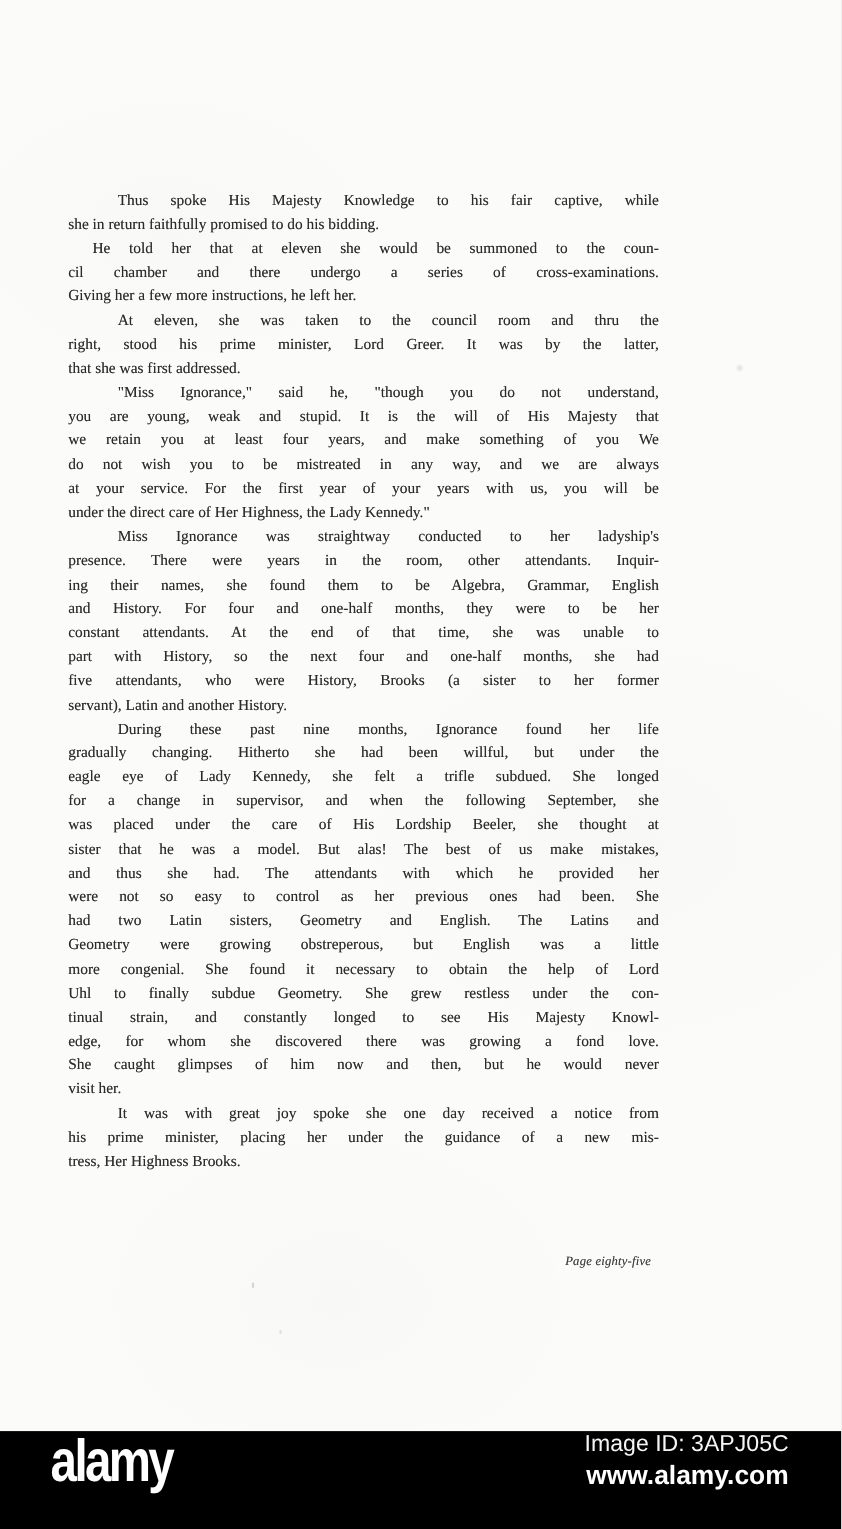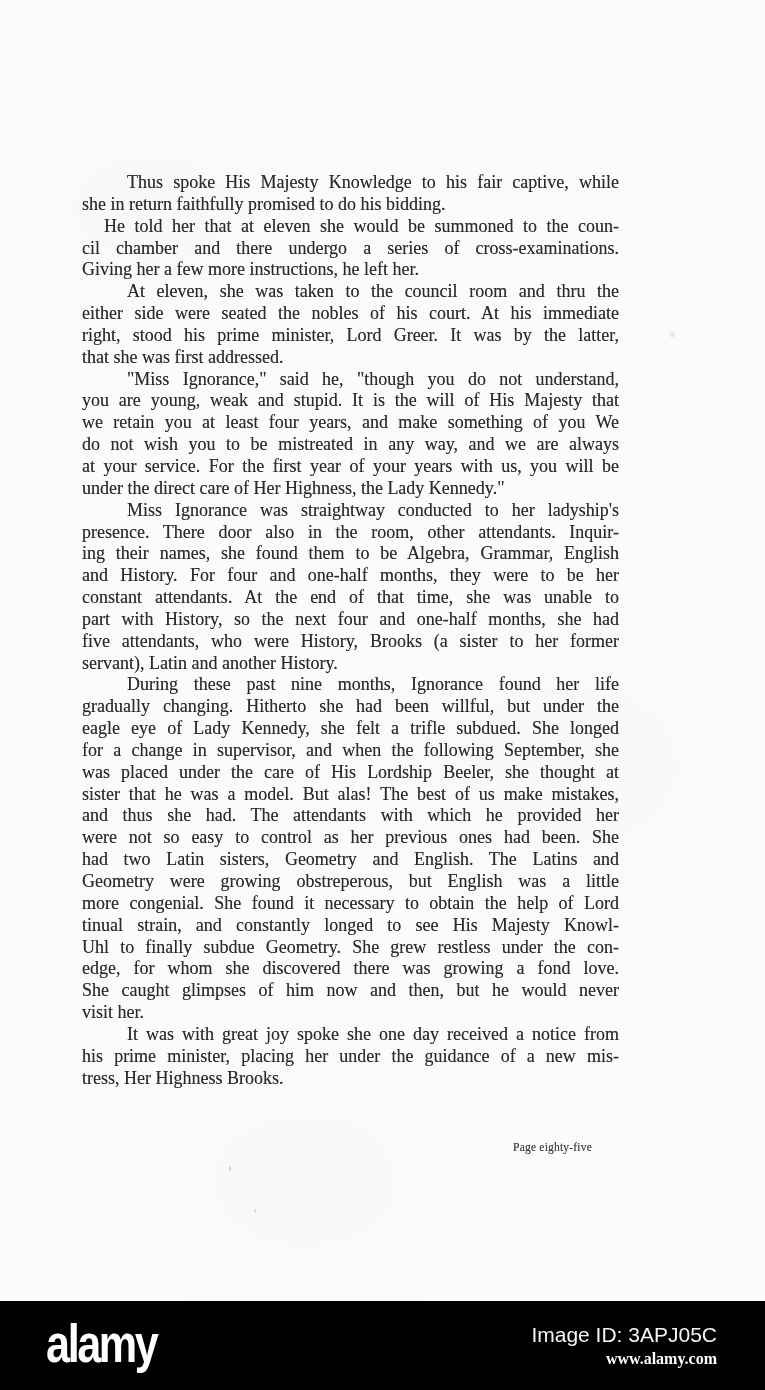--- a/index.html
+++ b/index.html
@@ -24,25 +24,24 @@
       radial-gradient(ellipse 300px 200px at 20% 15%, rgba(0,0,0,0.012), transparent 70%),
       radial-gradient(ellipse 400px 300px at 75% 55%, rgba(0,0,0,0.010), transparent 70%),
       radial-gradient(ellipse 350px 250px at 40% 85%, rgba(0,0,0,0.012), transparent 70%);
     pointer-events: none;
   }
   #text-block {
     position: absolute;
     left: 62px;
     top: 172px;
     width: 537px;
-    font-size: 18px;
+    font-size: 14px;
     line-height: 21.85px;
     color: #2b2b2b;
     text-shadow: 0 0 0.45px rgba(45,45,45,0.55);
-    margin-left: 20px;
   }
   #text-block .line {
     text-align: justify;
     text-align-last: justify;
     white-space: normal;
   }
   #text-block .line.last {
     text-align-last: left;
   }
   #text-block .line.indent-large { padding-left: 45px; }
@@ -51,40 +50,41 @@
   #page-number {
     position: absolute;
     left: 512px;
     top: 1141px;
     width: 80px;
     text-align: right;
     font-size: 11.5px;
     color: #3c3c3c;
     letter-spacing: 0.2px;
     text-shadow: 0 0 0.4px rgba(60,60,60,0.5);
+    font-style: italic;
   }
 
   .speck {
     position: absolute;
     background: rgba(90,90,90,0.45);
     border-radius: 50%;
   }
   #speck-1 { left: 670px; top: 332px; width: 5px; height: 5px; opacity: .35; filter: blur(1px); }
   #speck-2 { left: 229px; top: 1166px; width: 2px; height: 5px; border-radius: 1px; opacity: .5; }
   #speck-3 { left: 254px; top: 1209px; width: 2px; height: 4px; border-radius: 1px; opacity: .35; }
 
   #watermark-bar {
     position: absolute;
     left: 0;
     bottom: 0;
     width: 765px;
     height: 89px;
     background: #000000;
     display: flex;
-    align-items: center;
+    align-items: flex-start;
     justify-content: space-between;
     font-family: "Liberation Sans", sans-serif;
   }
   #alamy-logo {
     display: inline-block;
     margin-left: 46px;
     color: #ffffff;
     font-size: 54px;
     font-weight: 800;
     letter-spacing: -3px;
@@ -98,67 +98,65 @@
     text-align: right;
     color: #ffffff;
   }
   #image-id-label {
     font-size: 21px;
     font-weight: 400;
     opacity: 0.96;
   }
   #alamy-url {
     margin-top: 3px;
-    font-size: 16px;
+    font-size: 24px;
     font-weight: 700;
-    font-family: Liberation Serif, serif;
   }
 </style>
 </head>
 <body>
 
 <div id="scan-page">
 
   <div id="text-block">
       <div class="line indent-large">Thus spoke His Majesty Knowledge to his fair captive, while</div>
       <div class="line last">she in return faithfully promised to do his bidding.</div>
       <div class="line indent-small">He told her that at eleven she would be summoned to the coun-</div>
       <div class="line">cil chamber and there undergo a series of cross-examinations.</div>
       <div class="line last">Giving her a few more instructions, he left her.</div>
       <div class="line indent-large">At eleven, she was taken to the council room and thru the</div>
-      <div class="line">either side were seated the nobles of his court. At his immediate</div>
       <div class="line">right, stood his prime minister, Lord Greer. It was by the latter,</div>
       <div class="line last">that she was first addressed.</div>
       <div class="line indent-large">"Miss Ignorance," said he, "though you do not understand,</div>
       <div class="line">you are young, weak and stupid. It is the will of His Majesty that</div>
       <div class="line">we retain you at least four years, and make something of you We</div>
       <div class="line">do not wish you to be mistreated in any way, and we are always</div>
       <div class="line">at your service. For the first year of your years with us, you will be</div>
       <div class="line last">under the direct care of Her Highness, the Lady Kennedy."</div>
       <div class="line indent-large">Miss Ignorance was straightway conducted to her ladyship's</div>
-      <div class="line">presence. There door also in the room, other attendants. Inquir-</div>
+      <div class="line">presence. There were years in the room, other attendants. Inquir-</div>
       <div class="line">ing their names, she found them to be Algebra, Grammar, English</div>
       <div class="line">and History. For four and one-half months, they were to be her</div>
       <div class="line">constant attendants. At the end of that time, she was unable to</div>
       <div class="line">part with History, so the next four and one-half months, she had</div>
       <div class="line">five attendants, who were History, Brooks (a sister to her former</div>
       <div class="line last">servant), Latin and another History.</div>
       <div class="line indent-large">During these past nine months, Ignorance found her life</div>
       <div class="line">gradually changing. Hitherto she had been willful, but under the</div>
       <div class="line">eagle eye of Lady Kennedy, she felt a trifle subdued. She longed</div>
       <div class="line">for a change in supervisor, and when the following September, she</div>
       <div class="line">was placed under the care of His Lordship Beeler, she thought at</div>
       <div class="line">sister that he was a model. But alas! The best of us make mistakes,</div>
       <div class="line">and thus she had. The attendants with which he provided her</div>
       <div class="line">were not so easy to control as her previous ones had been. She</div>
       <div class="line">had two Latin sisters, Geometry and English. The Latins and</div>
       <div class="line">Geometry were growing obstreperous, but English was a little</div>
       <div class="line">more congenial. She found it necessary to obtain the help of Lord</div>
+      <div class="line">Uhl to finally subdue Geometry. She grew restless under the con-</div>
       <div class="line">tinual strain, and constantly longed to see His Majesty Knowl-</div>
-      <div class="line">Uhl to finally subdue Geometry. She grew restless under the con-</div>
       <div class="line">edge, for whom she discovered there was growing a fond love.</div>
       <div class="line">She caught glimpses of him now and then, but he would never</div>
       <div class="line last">visit her.</div>
       <div class="line indent-large">It was with great joy spoke she one day received a notice from</div>
       <div class="line">his prime minister, placing her under the guidance of a new mis-</div>
       <div class="line last">tress, Her Highness Brooks.</div>
     </div>
 
   <div id="page-number">Page eighty-five</div>
 

